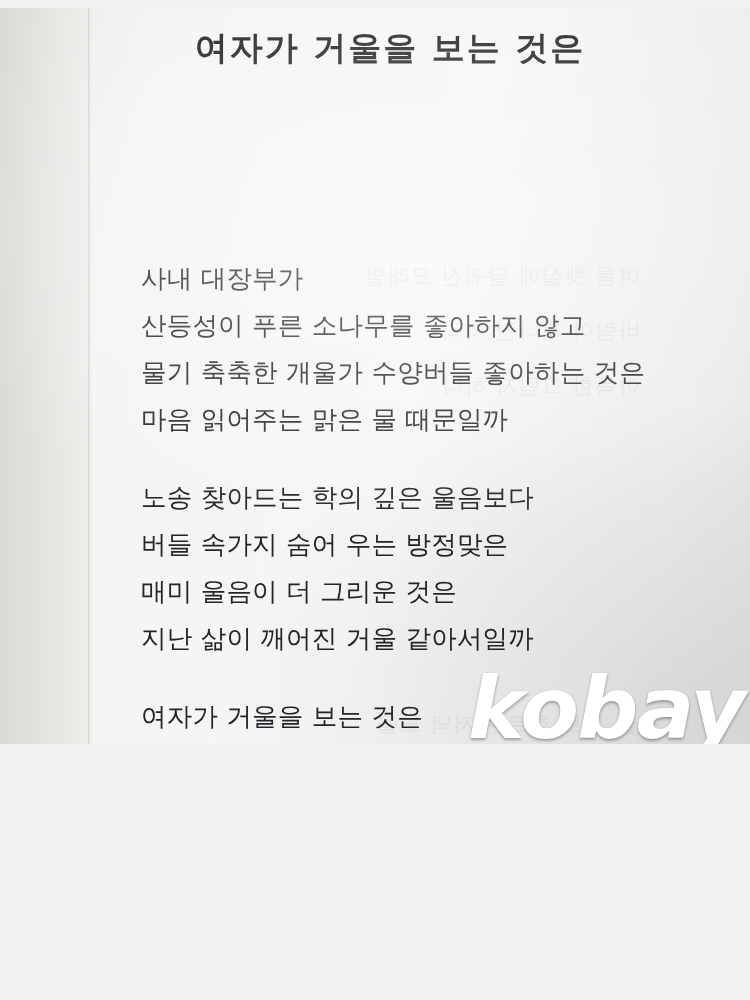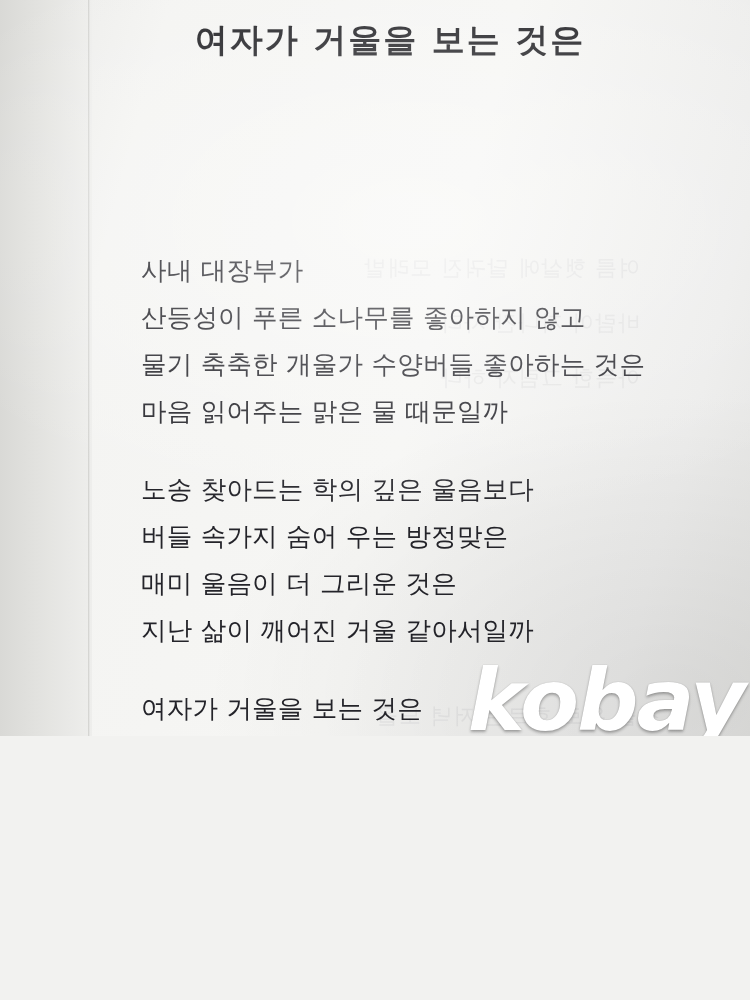--- a/index.html
+++ b/index.html
@@ -13,20 +13,21 @@
     font-family: "Liberation Serif", serif;
     background: #f2f2f0;
   }
   .page {
     position: relative;
     width: 750px;
     height: 736px;
     background:
       linear-gradient(105deg, #e9e9e7 0%, #f4f4f2 18%, #f6f6f4 55%, #ececeb 85%, #e3e3e1 100%);
     overflow: hidden;
+    margin-top: 8px;
   }
   
   .gutter {
     position: absolute;
     left: 0; top: 0;
     width: 92px; height: 1000px;
     background: linear-gradient(90deg, #d9d9d6 0%, #e2e2df 40%, #eeeeec 100%);
   }
   .gutter-line {
     position: absolute;

